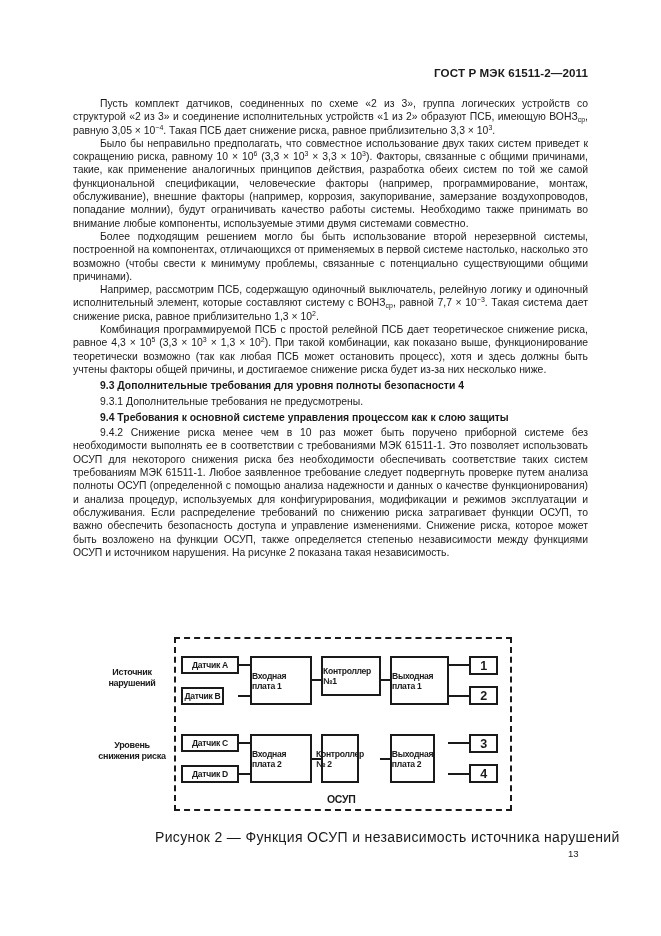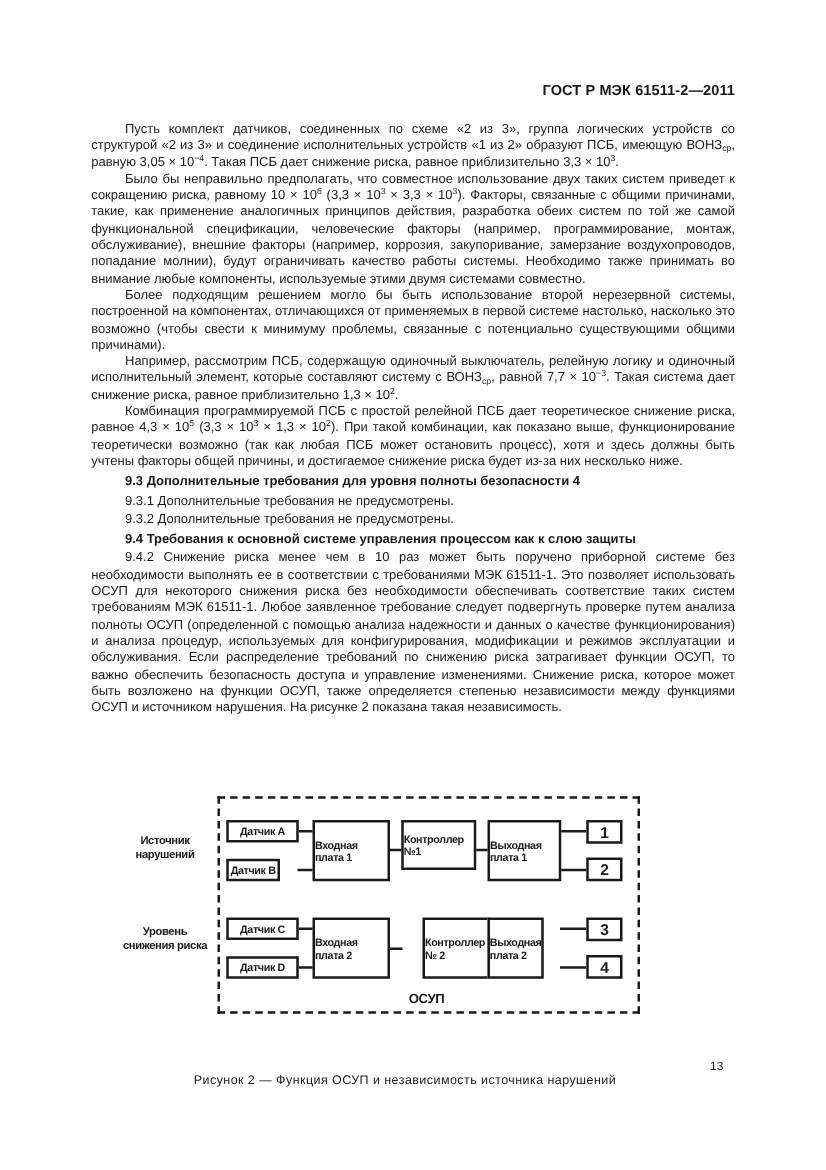--- a/index.html
+++ b/index.html
@@ -14,37 +14,36 @@
   sub { vertical-align:-2px; }
 
   .figure { position:absolute; left:0; top:0; width:661px; height:936px; pointer-events:none;border-radius:25px; }
   .figure * { pointer-events:auto; }
   .side-label { position:absolute; font-size:9px; font-weight:bold; text-align:center; line-height:10.5px; width:70px; letter-spacing:-0.3px; }
   .dashed { position:absolute; left:174px; top:637px; width:338px; height:174px; border:2px dashed #1a1a1a; box-sizing:border-box; }
   .box { position:absolute; border:2px solid #1a1a1a; box-sizing:border-box; background:#fff; display:flex; align-items:center; justify-content:center; text-align:left; font-size:8.6px; font-weight:bold; line-height:10px; letter-spacing:-0.3px; }
   .box.num { font-size:12.5px; }
   .wire { position:absolute; background:#1a1a1a; }
   .osup { position:absolute; left:327px; top:793px; font-size:10.5px; font-weight:bold; letter-spacing:-0.3px; }
-  .caption { position:absolute; left:155px; top:829px; font-size:10px; letter-spacing:0.35px;margin-top:30px; }
+  .caption { position:absolute; left:155px; top:829px; font-size:14px; letter-spacing:0.35px; }
   .page-num { position:absolute; left:568px; top:848px; font-size:9.6px; }
 </style>
 </head>
 <body>
 
 <div class="header">ГОСТ Р МЭК 61511-2—2011</div>
 
 <div class="body-text">
   <p><span>Пусть комплект датчиков, соединенных по схеме «2 из 3», группа логических устройств со структурой «2 из 3» и соединение исполнительных устройств «1 из 2» образуют ПСБ, имеющую ВОНЗ</span><sub>ср</sub><span>, равную 3,05 × 10</span><sup>−4</sup><span>. Такая ПСБ дает снижение риска, равное приблизительно 3,3 × 10</span><sup>3</sup><span>.</span></p>
   <p><span>Было бы неправильно предполагать, что совместное использование двух таких систем приведет к сокращению риска, равному 10 × 10</span><sup>6</sup><span> (3,3 × 10</span><sup>3</sup><span> × 3,3 × 10</span><sup>3</sup><span>). Факторы, связанные с общими причинами, такие, как применение аналогичных принципов действия, разработка обеих систем по той же самой функциональной спецификации, человеческие факторы (например, программирование, монтаж, обслуживание), внешние факторы (например, коррозия, закупоривание, замерзание воздухопроводов, попадание молнии), будут ограничивать качество работы системы. Необходимо также принимать во внимание любые компоненты, используемые этими двумя системами совместно.</span></p>
   <p>Более подходящим решением могло бы быть использование второй нерезервной системы, построенной на компонентах, отличающихся от применяемых в первой системе настолько, насколько это возможно (чтобы свести к минимуму проблемы, связанные с потенциально существующими общими причинами).</p>
   <p><span>Например, рассмотрим ПСБ, содержащую одиночный выключатель, релейную логику и одиночный исполнительный элемент, которые составляют систему с ВОНЗ</span><sub>ср</sub><span>, равной 7,7 × 10</span><sup>−3</sup><span>. Такая система дает снижение риска, равное приблизительно 1,3 × 10</span><sup>2</sup><span>.</span></p>
   <p><span>Комбинация программируемой ПСБ с простой релейной ПСБ дает теоретическое снижение риска, равное 4,3 × 10</span><sup>5</sup><span> (3,3 × 10</span><sup>3</sup><span> × 1,3 × 10</span><sup>2</sup><span>). При такой комбинации, как показано выше, функционирование теоретически возможно (так как любая ПСБ может остановить процесс), хотя и здесь должны быть учтены факторы общей причины, и достигаемое снижение риска будет из-за них несколько ниже.</span></p>
   <p class="noindent-h">9.3 Дополнительные требования для уровня полноты безопасности 4</p>
   <p class="item">9.3.1 Дополнительные требования не предусмотрены.</p>
-  <p class="item">9.3.2 Дополнительные требования не предусмотрены.</p>
   <p class="noindent-h">9.4 Требования к основной системе управления процессом как к слою защиты</p>
   <p>9.4.2 Снижение риска менее чем в 10 раз может быть поручено приборной системе без необходимости выполнять ее в соответствии с требованиями МЭК 61511-1. Это позволяет использовать ОСУП для некоторого снижения риска без необходимости обеспечивать соответствие таких систем требованиям МЭК 61511-1. Любое заявленное требование следует подвергнуть проверке путем анализа полноты ОСУП (определенной с помощью анализа надежности и данных о качестве функционирования) и анализа процедур, используемых для конфигурирования, модификации и режимов эксплуатации и обслуживания. Если распределение требований по снижению риска затрагивает функции ОСУП, то важно обеспечить безопасность доступа и управление изменениями. Снижение риска, которое может быть возложено на функции ОСУП, также определяется степенью независимости между функциями ОСУП и источником нарушения. На рисунке 2 показана такая независимость.</p>
 </div>
 
 <div class="figure">
   <div class="side-label" style="left:97px; top:667px;">Источник нарушений</div>
   <div class="side-label" style="left:97px; top:740px;">Уровень снижения риска</div>
 
   <div class="dashed"></div>
 
@@ -66,21 +65,21 @@
   <div class="box" style="left:181px; top:687px; width:43px; height:18px;">Датчик B</div>
   <div class="box" style="left:250px; top:656px; width:62px; height:49px;">Входная плата 1</div>
   <div class="box" style="left:321px; top:656px; width:60px; height:40px;">Контроллер №1</div>
   <div class="box" style="left:390px; top:656px; width:59px; height:49px;">Выходная плата 1</div>
   <div class="box num" style="left:469px; top:656px; width:29px; height:19px;">1</div>
   <div class="box num" style="left:469px; top:686px; width:29px; height:19px;">2</div>
 
   <div class="box" style="left:181px; top:734px; width:58px; height:18px;">Датчик C</div>
   <div class="box" style="left:181px; top:765px; width:58px; height:18px;">Датчик D</div>
   <div class="box" style="left:250px; top:734px; width:62px; height:49px;">Входная плата 2</div>
-  <div class="box" style="left:338px; top:734px; width:54px; height:49px;">Контроллер № 2</div>
+  <div class="box" style="left:321px; top:734px; width:38px; height:49px;">Контроллер № 2</div>
   <div class="box" style="left:390px; top:734px; width:45px; height:49px;">Выходная плата 2</div>
   <div class="box num" style="left:469px; top:734px; width:29px; height:19px;">3</div>
   <div class="box num" style="left:469px; top:764px; width:29px; height:19px;">4</div>
 
   <div class="osup">ОСУП</div>
 </div>
 
 <div class="caption">Рисунок  2 — Функция ОСУП и независимость источника нарушений</div>
 <div class="page-num">13</div>
 

